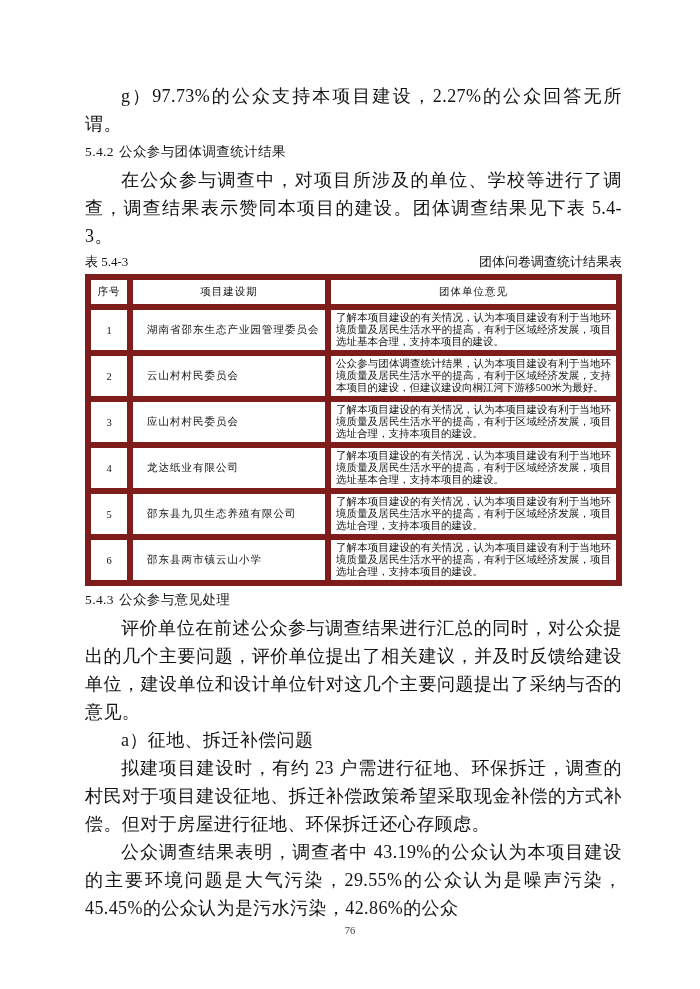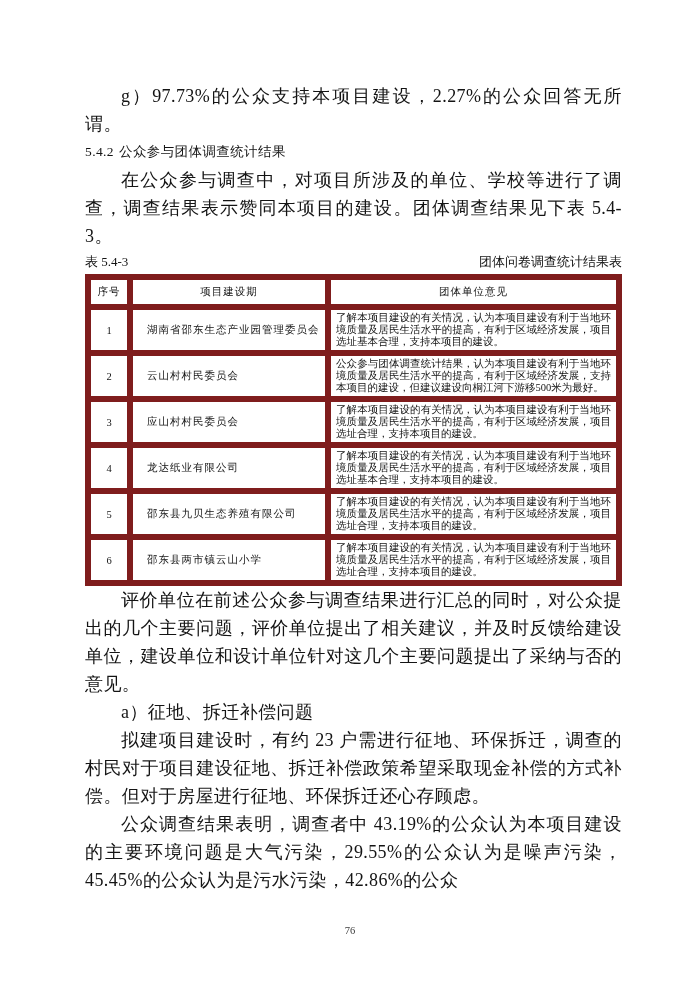--- a/index.html
+++ b/index.html
@@ -142,20 +142,23 @@
           <td class="cell-opinion">了解本项目建设的有关情况，认为本项目建设有利于当地环境质量及居民生活水平的提高，有利于区域经济发展，项目选址合理，支持本项目的建设。</td>
         </tr>
         <tr>
           <td class="cell-no">6</td>
           <td class="cell-name">邵东县两市镇云山小学</td>
           <td class="cell-opinion">了解本项目建设的有关情况，认为本项目建设有利于当地环境质量及居民生活水平的提高，有利于区域经济发展，项目选址合理，支持本项目的建设。</td>
         </tr>
       </tbody>
     </table>
 
+    <h3 class="heading">
+      <span class="h-num">5.4.3</span><span>公众参与意见处理</span>
+    </h3>
 
     <p class="body-para indent">评价单位在前述公众参与调查结果进行汇总的同时，对公众提出的几个主要问题，评价单位提出了相关建议，并及时反馈给建设单位，建设单位和设计单位针对这几个主要问题提出了采纳与否的意见。</p>
 
     <p class="body-line indent">a）征地、拆迁补偿问题</p>
 
     <p class="body-para indent">拟建项目建设时，有约 23 户需进行征地、环保拆迁，调查的村民对于项目建设征地、拆迁补偿政策希望采取现金补偿的方式补偿。但对于房屋进行征地、环保拆迁还心存顾虑。</p>
 
 
 
     <p class="body-para indent">公众调查结果表明，调查者中 43.19%的公众认为本项目建设的主要环境问题是大气污染，29.55%的公众认为是噪声污染，45.45%的公众认为是污水污染，42.86%的公众</p>

